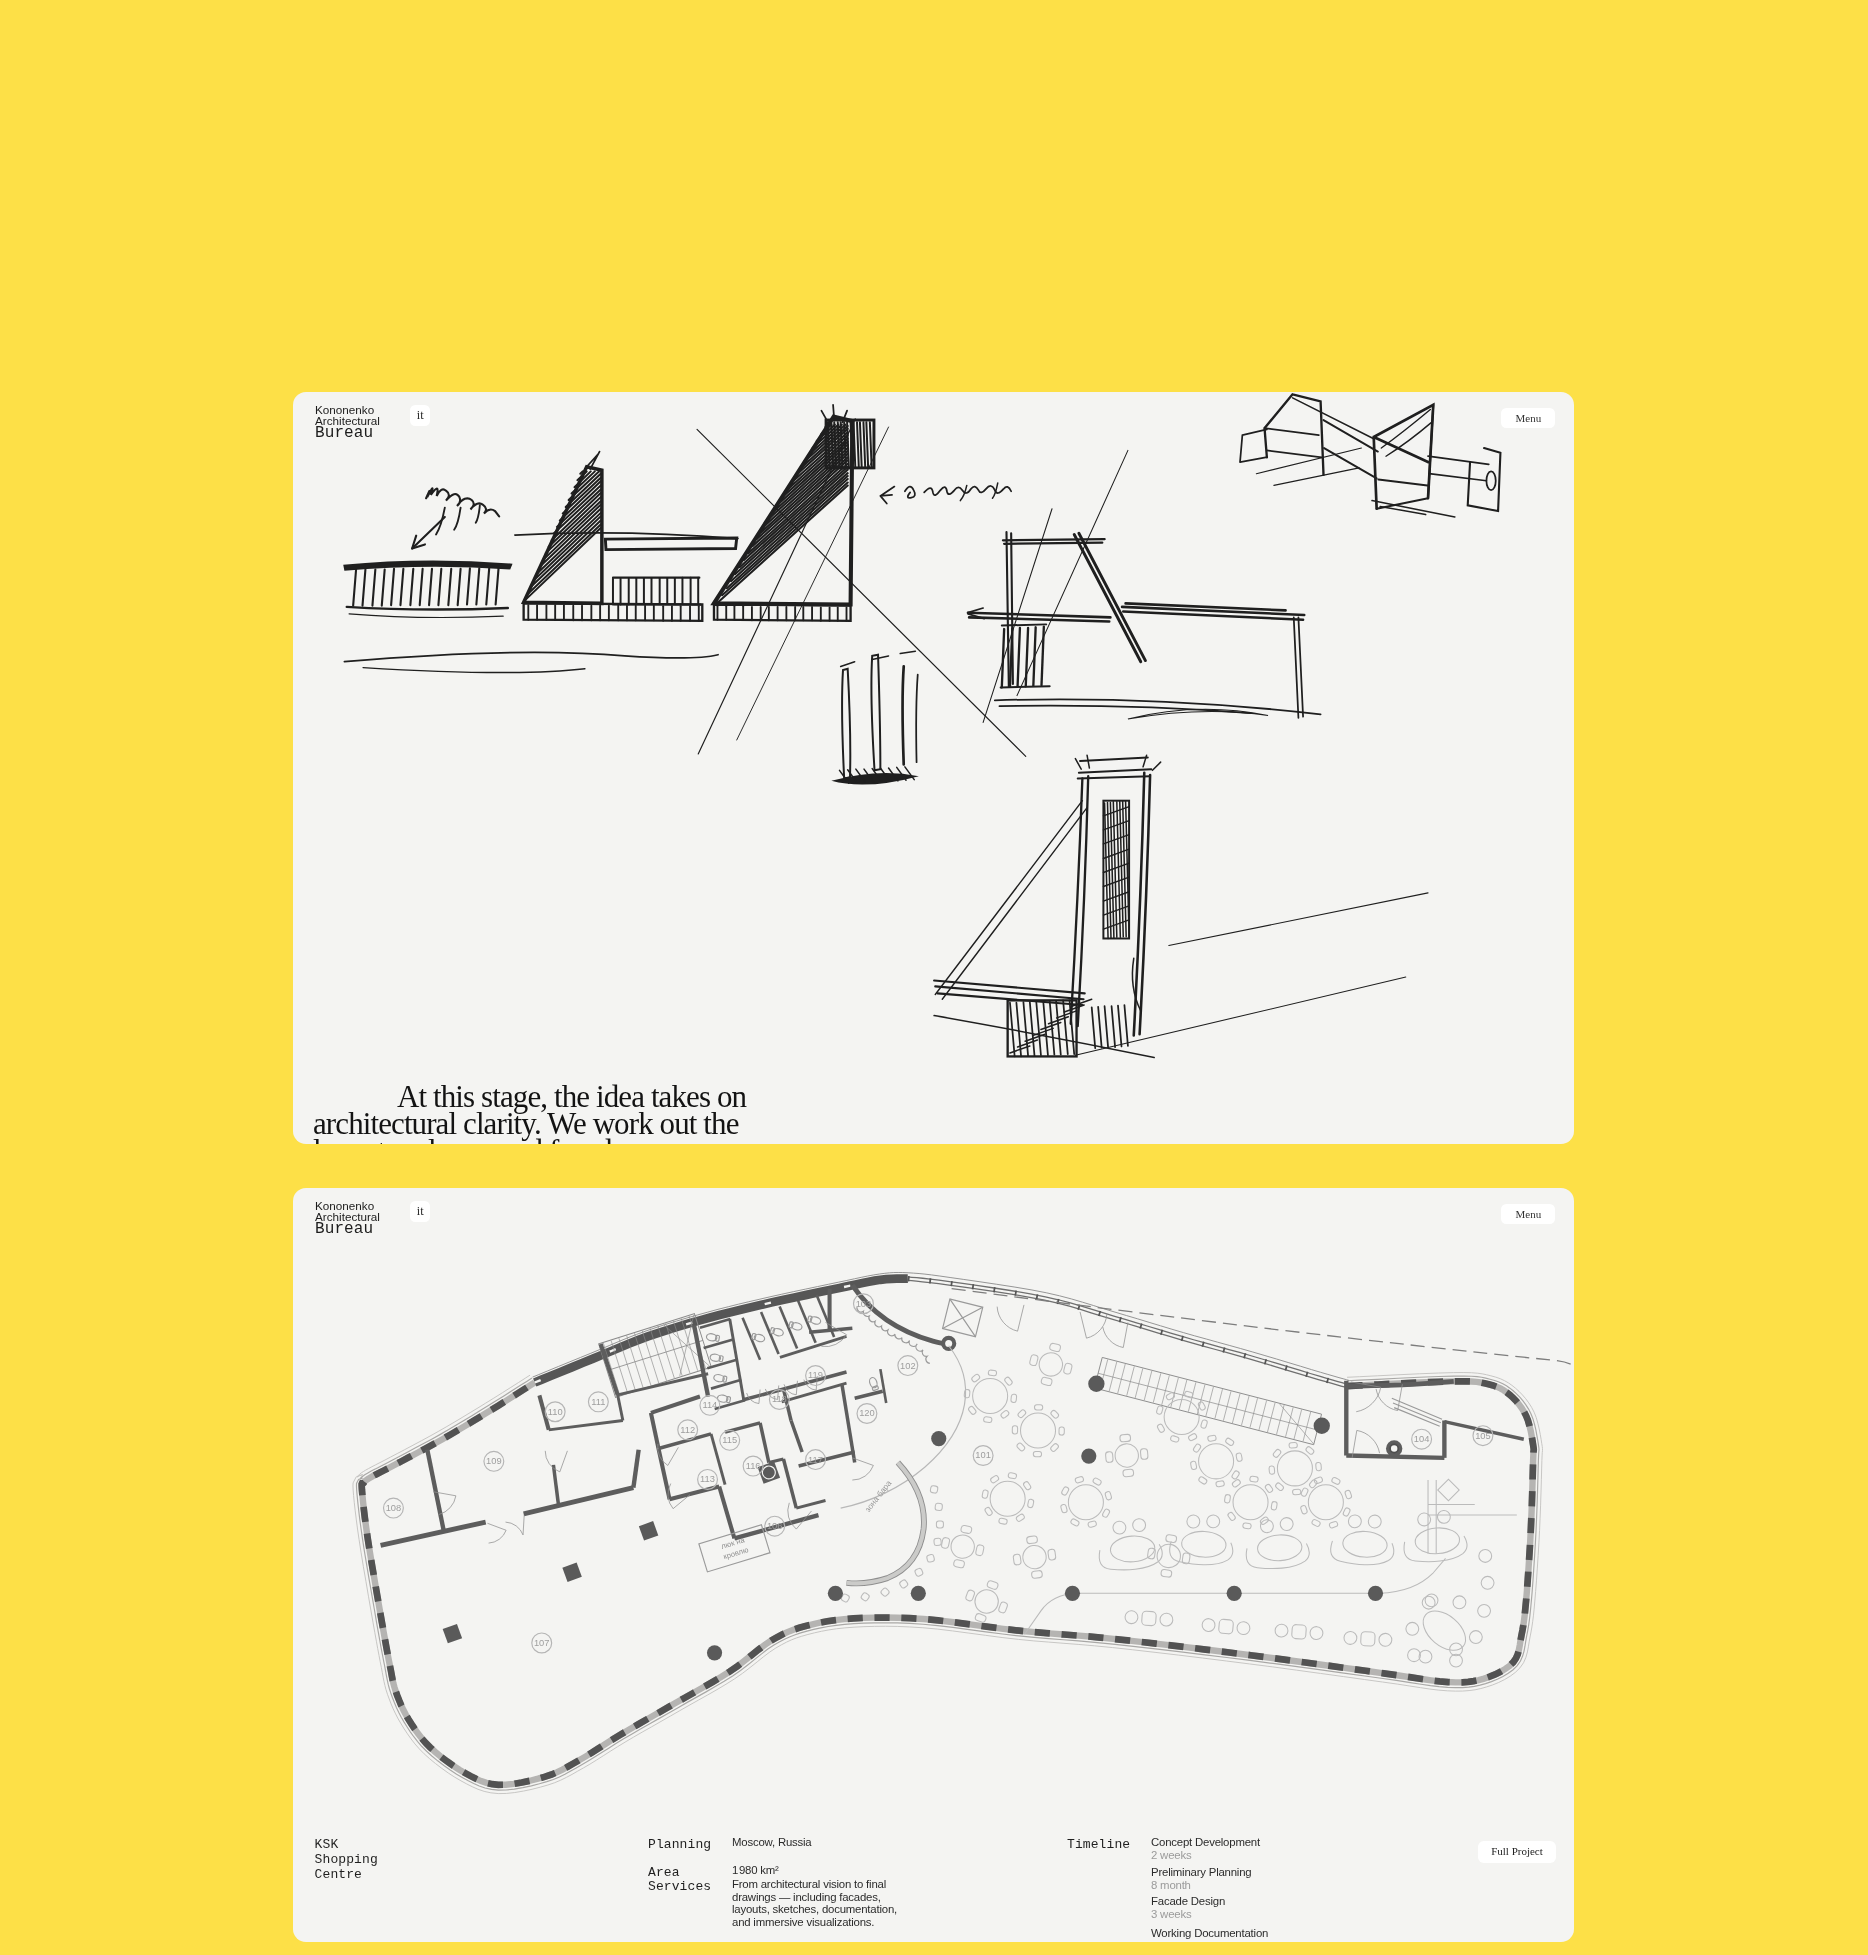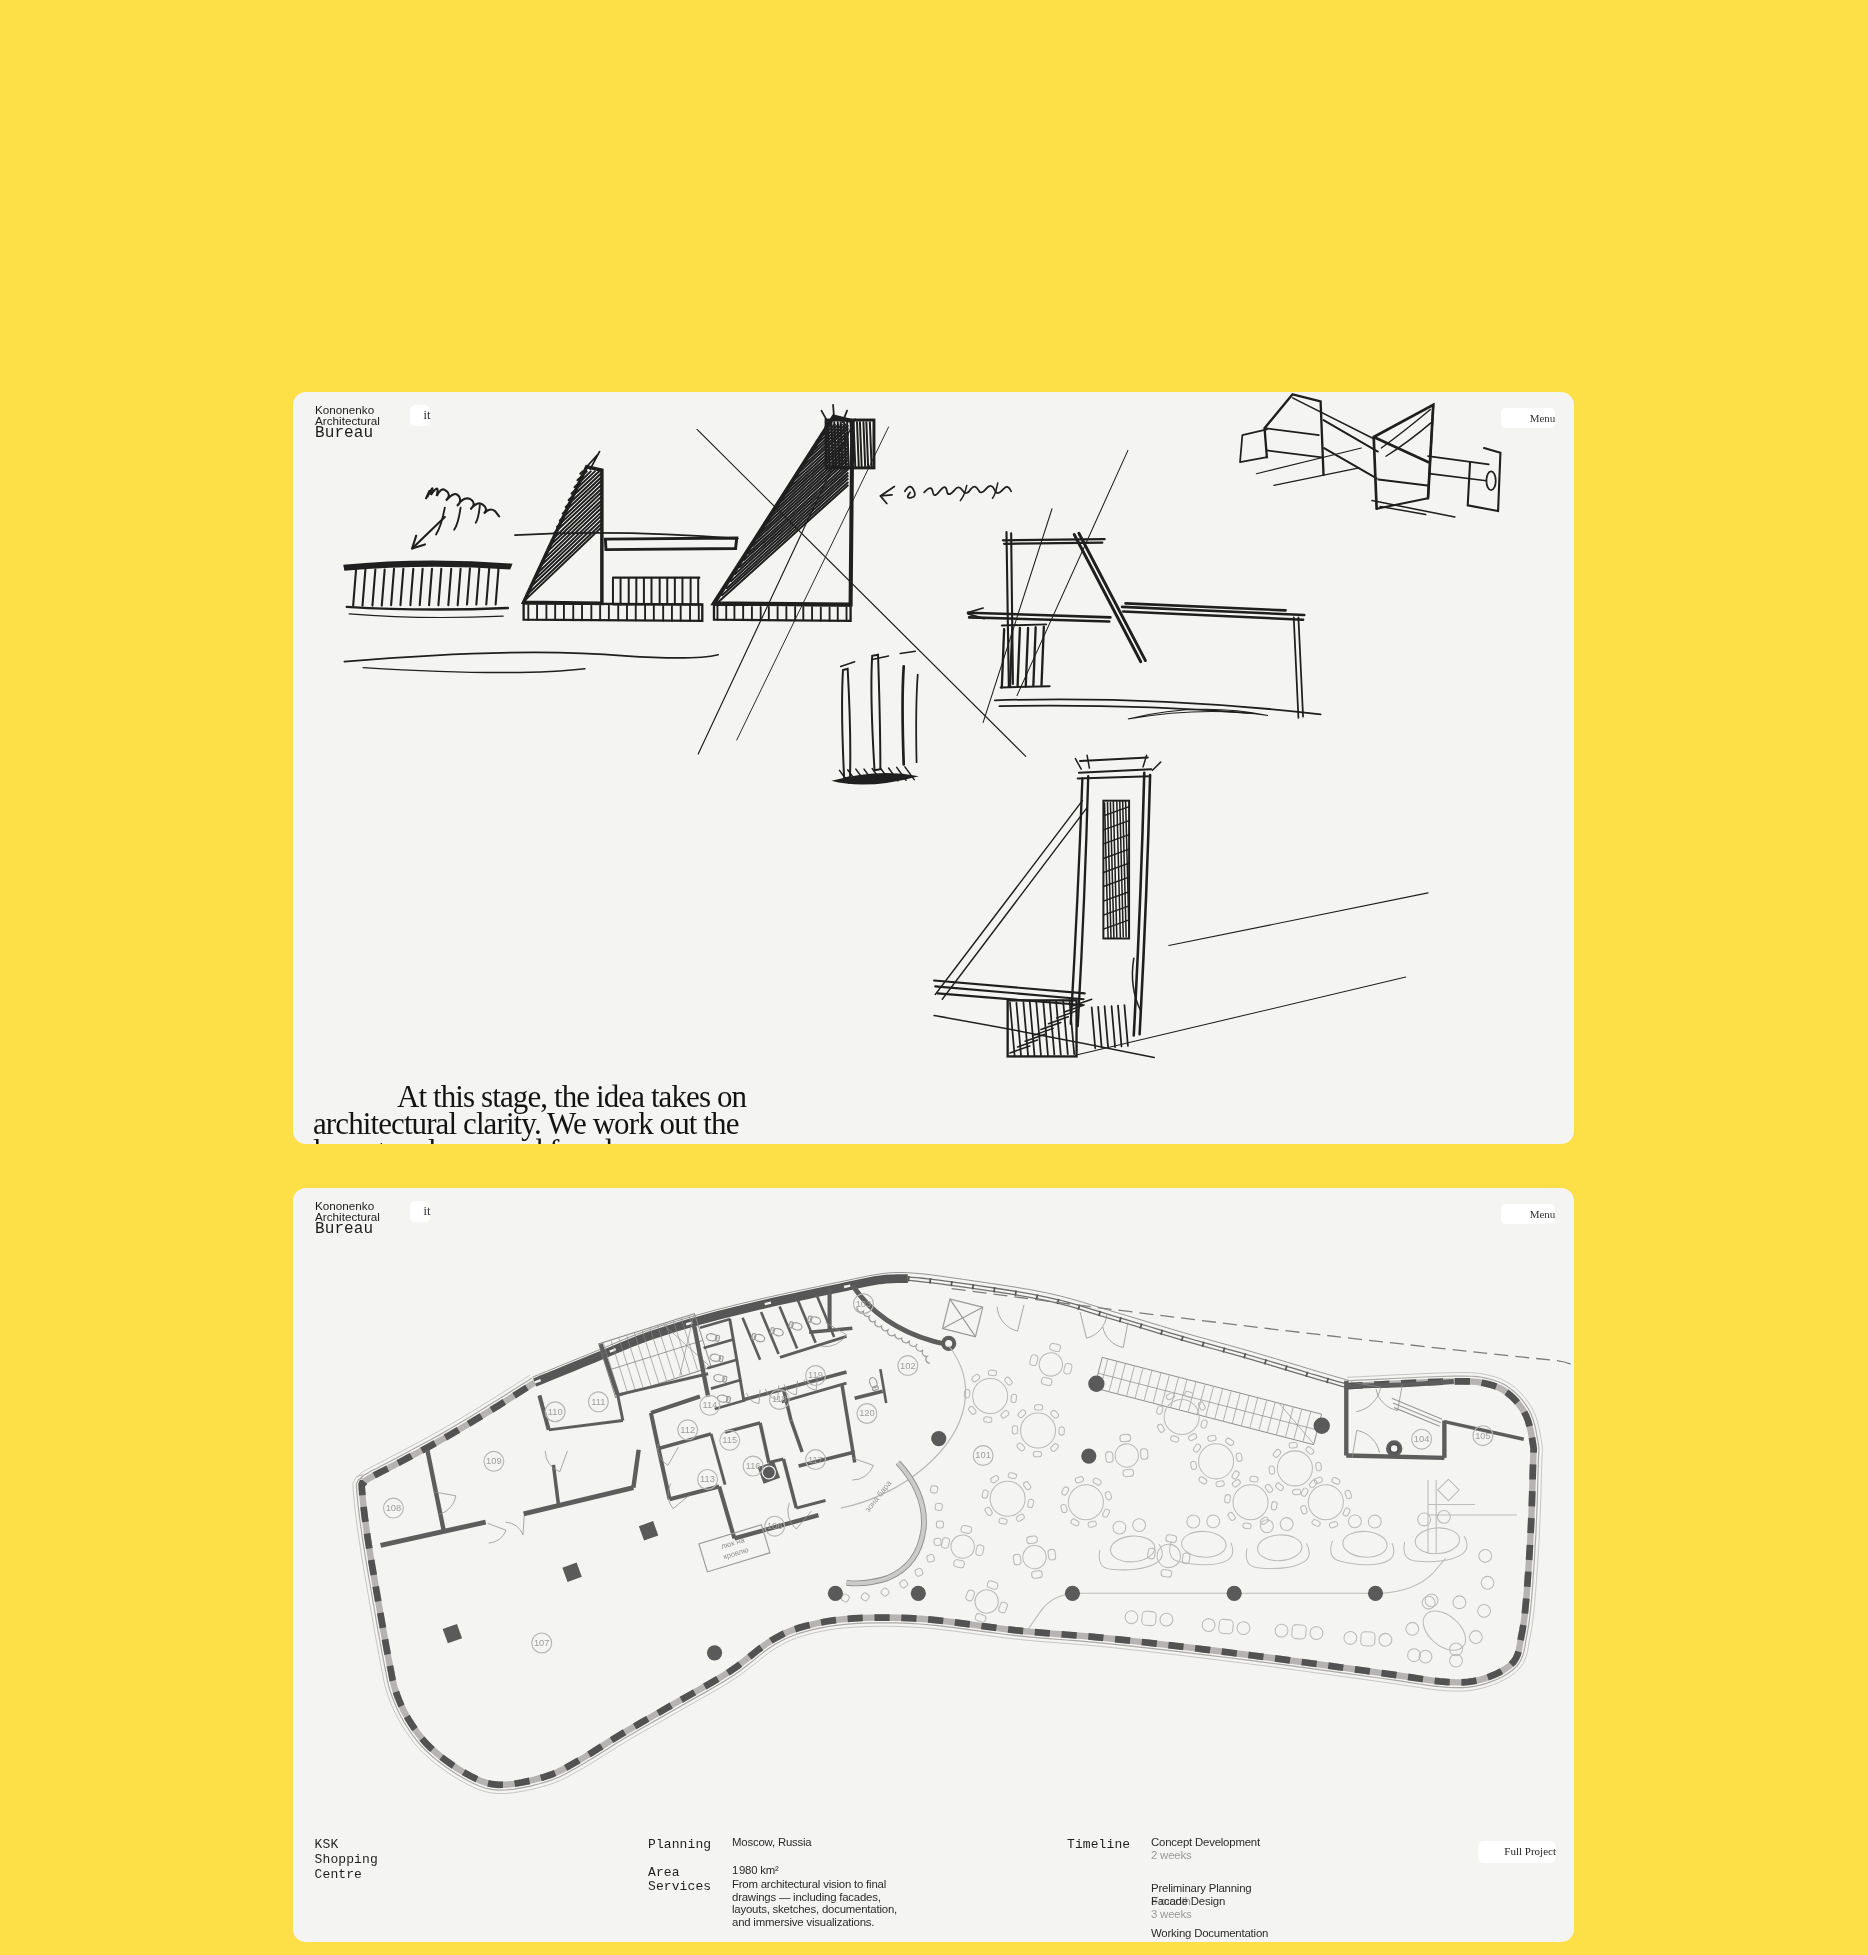--- a/index.html
+++ b/index.html
@@ -1,21 +1,21 @@
 <!DOCTYPE html>
 <html style="font-size:9.3px"><head><meta charset="utf-8"><style>
 *{margin:0;padding:0;box-sizing:border-box}
 html,body{width:1869px;height:1955px;background:#000;font-family:"Liberation Sans",sans-serif}
 .page{position:absolute;inset:0;background:#fde047}
 .panel{position:absolute;left:293px;width:1281px;background:#f4f4f2;border-radius:13px;overflow:hidden}
 .p1{top:392px;height:752px}
 .p2{top:1188px;height:754px}
 .logo{position:absolute;left:22px;top:11.7px;font-size:11.7px;line-height:11.7px;color:#1c1c1c}
 .logo .ser{font-family:Liberation Mono, monospace;font-size:16px;letter-spacing:0.1px}
-.chip{position:absolute;background:#fff;border-radius:5.3px;color:#2a2a2a;text-align:right;font-family:"Liberation Serif",serif}
+.chip{position:absolute;background:#fff;border-radius:5.3px;color:#2a2a2a;text-align:center;font-family:"Liberation Serif",serif}
 .chip.it{left:117px;top:13px;width:20.4px;height:21px;font-size:12.3px;line-height:21px}
 .chip.menu{right:18.7px;top:16px;width:54px;height:20.4px;font-size:11px;line-height:20.4px;color:#333}
 .caption{position:absolute;left:20px;top:691px;width:435px;font-family:"Liberation Serif",serif;
  font-size:31px;line-height:27px;color:#131313;letter-spacing:-0.9px;text-indent:84px}
 .foot{position:absolute;top:649px;color:#1f1f1f}
 .fser{font-family:Liberation Mono, monospace;font-size:13px;line-height:15px;letter-spacing:0.1px}
 .fsans{font-size:11.4px;line-height:12.6px;letter-spacing:-0.2px;color:#2b2b2b}
 .gray{color:#9b9b9b}
 .chip.full{left:1185px;top:653px;width:78px;height:21.6px;font-size:11px;line-height:21px;color:#222;border-radius:5.8px}
 </style></head>
@@ -846,19 +846,19 @@
 
 <div class="foot fser" style="left:355px;top:677px">Area</div>
 <div class="foot fsans" style="left:439px;top:676px">1 980 km²</div>
 
 <div class="foot fser" style="left:355px;top:691px">Services</div>
 <div class="foot fsans" style="left:439px;top:690px;width:175px">From architectural vision to final drawings — including facades, layouts, sketches, documentation, and immersive visualizations.</div>
 
 <div class="foot fser" style="left:774px">Timeline</div>
 
 <div class="foot fsans" style="left:858px;top:648px">Concept Development<br><span class="gray">2 weeks</span></div>
-<div class="foot fsans" style="left:858px;top:694px">Preliminary Planning<br><span class="gray">8 month</span></div>
+<div class="foot fsans" style="left:858px;top:678px">Preliminary Planning<br><span class="gray">8 month</span></div>
 <div class="foot fsans" style="left:858px;top:707px">Facade Design<br><span class="gray">3 weeks</span></div>
 <div class="foot fsans" style="left:858px;top:739px">Working Documentation<br><span class="gray">2 weeks</span></div>
 
 <div class="chip full">Full Project</div>
 </section>
 </div>
 
 </body></html>

